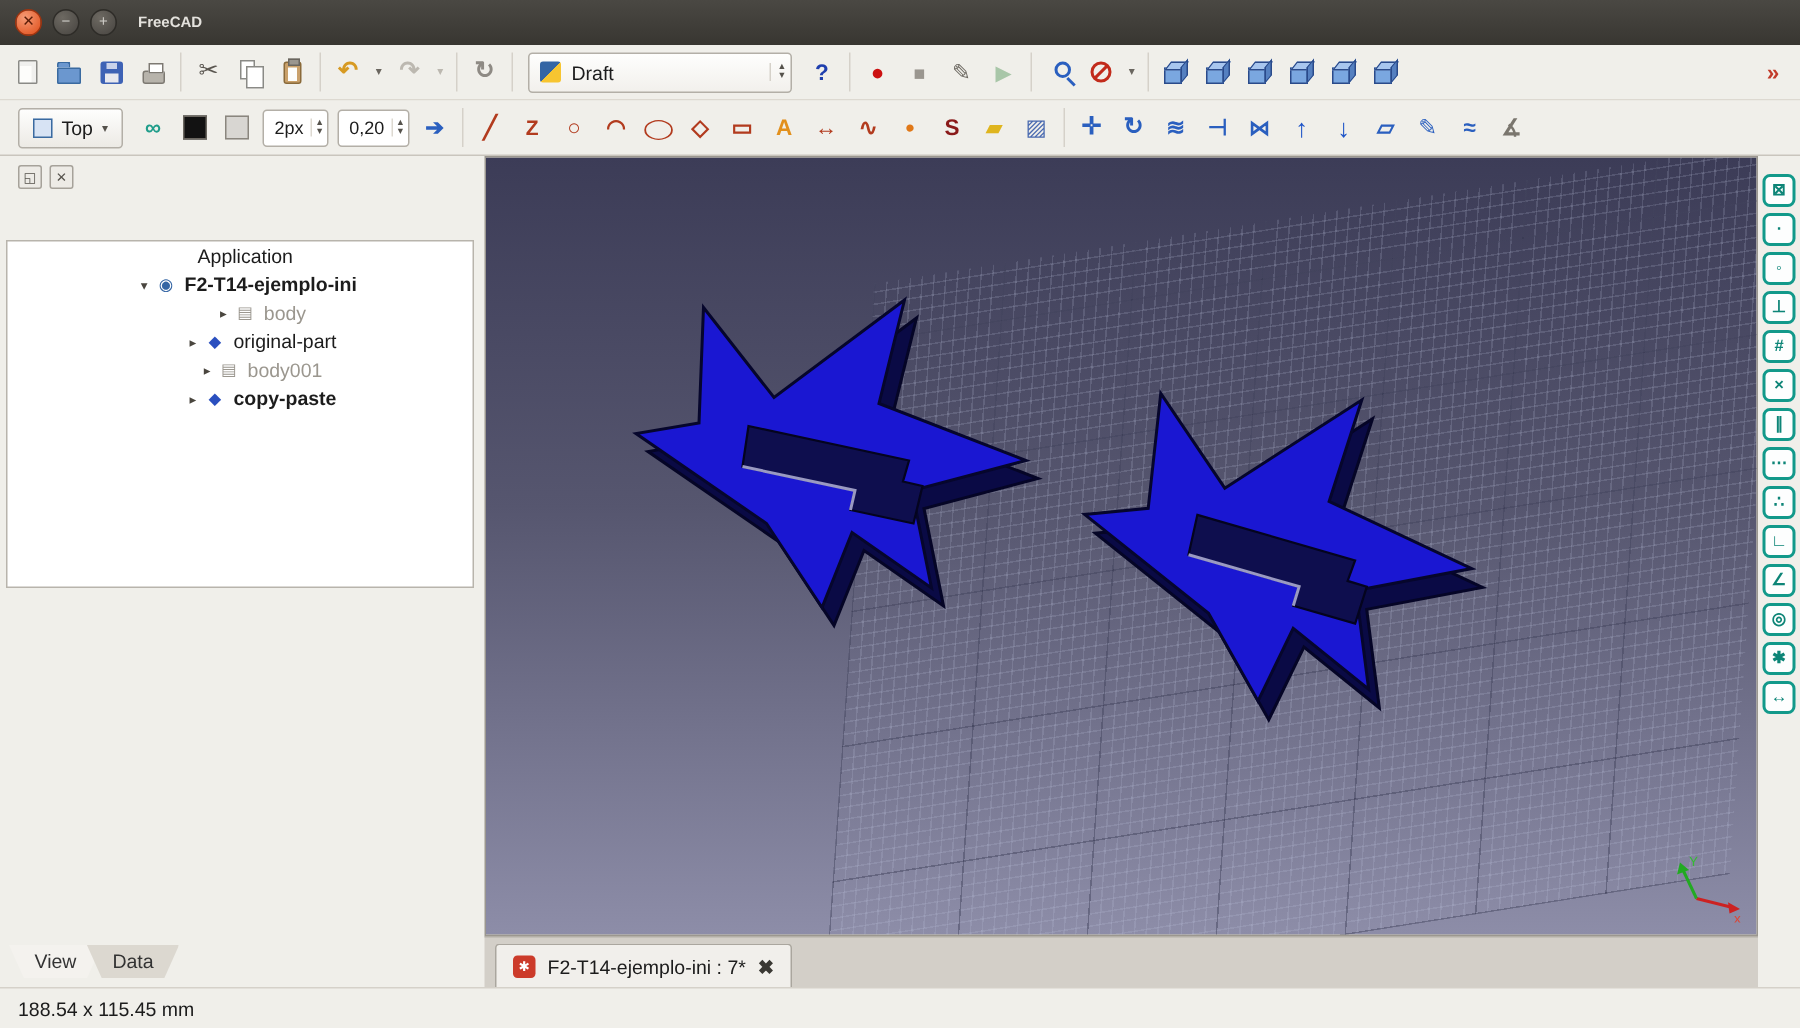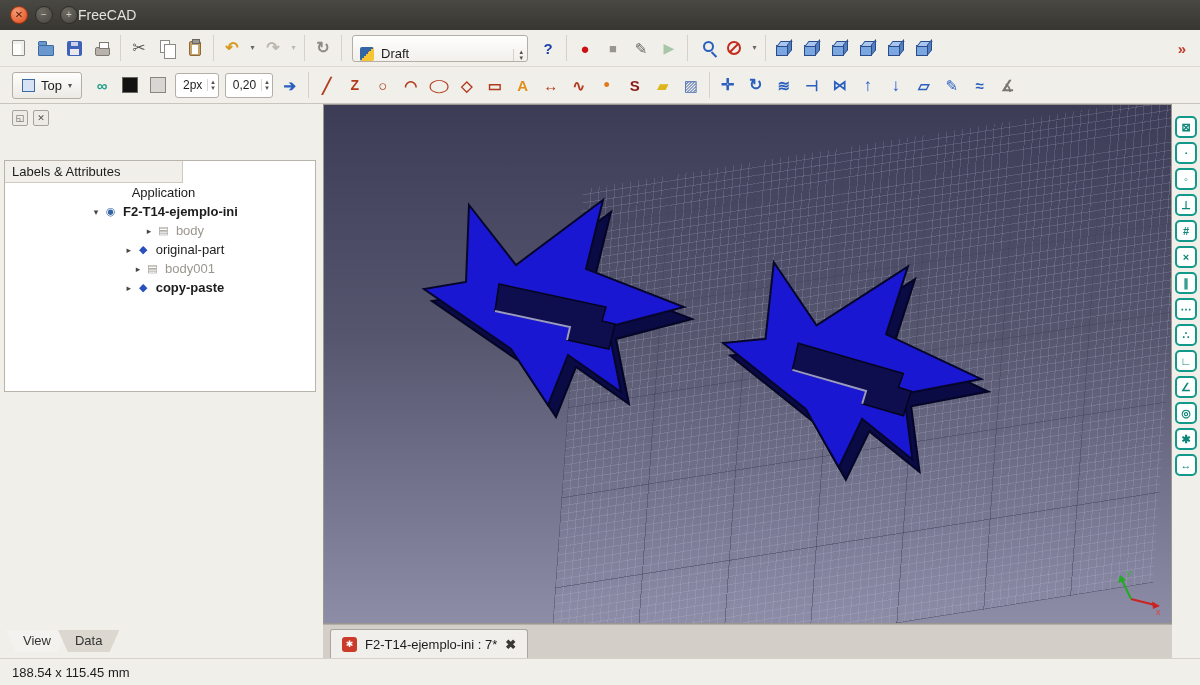--- a/index.html
+++ b/index.html
@@ -10,21 +10,21 @@
     background:#f0efea;
   }
   
   .titlebar { position:absolute; left:0; top:0; width:1200px; height:30px;
     background:linear-gradient(#4a4843,#383631); display:flex; align-items:center; padding:0 10px; }
   .wbtns { display:flex; gap:7px; align-items:center; }
   .wbtn { width:18px; height:18px; border-radius:50%; display:flex; align-items:center; justify-content:center;
     font-size:10px; line-height:1; }
   .wbtn.close { background:radial-gradient(circle at 35% 30%, #f59b76, #df4b16); border:1px solid #9e3410; color:#5a1c07;}
   .wbtn.minmax { background:radial-gradient(circle at 35% 30%, #6d6962, #474440); border:1px solid #2e2c28; color:#cfcdc8;}
-  .wtitle { color:#e4e2dd; font-weight:400; font-size:14px; }
+  .wtitle { color:#e4e2dd; font-weight:700; font-size:10px; margin-left:14px; }
   
   .toolbar { position:absolute; left:0; width:1200px; display:flex; align-items:center; padding:0 4px; background:#f0efea; }
   .t1 { top:30px; height:37px; border-bottom:1px solid #ddd9d1; }
   .t2 { top:67px; height:37px; border-bottom:1px solid #c9c5bd; }
   .tgroup { display:flex; align-items:center; flex:none; }
   .tbtn { width:28px; height:28px; display:flex; align-items:center; justify-content:center; border-radius:3px; flex:none; }
   .tbtn.narrow { width:13px; }
   .ticon { display:flex; align-items:center; justify-content:center; width:22px; height:22px; font-size:14px; line-height:1; }
   .tbtn.narrow .ticon { width:10px; }
   .tsep { width:1px; height:26px; background:#d5d1c9; margin:0 4px; flex:none; }
@@ -52,21 +52,21 @@
   .i-cube { width:12px; height:11px; position:relative; background:#7aa7e0; border:1px solid #2a4a8a; margin:4px 4px 0 0; }
   .i-cube::before { content:""; position:absolute; left:-1px; top:-5px; width:10px; height:4px; background:#a8c6ee;
     border:1px solid #2a4a8a; transform:skewX(-38deg); transform-origin:bottom left; }
   .i-cube::after { content:""; position:absolute; top:-1px; right:-5px; width:3px; height:9px; background:#5580c0;
     border:1px solid #2a4a8a; transform:skewY(-50deg); transform-origin:top left; }
   .i-swatch-black { width:16px; height:16px; background:#121212; border:1px solid #6a665f; }
   .i-swatch-gray { width:16px; height:16px; background:#d8d6d2; border:1px solid #8a867e; }
   .i-draft-wb { width:14px; height:14px; border-radius:2px; background:linear-gradient(135deg,#3465a4 0 50%,#f7c531 50% 100%); flex:none; }
   .i-wptop { width:13px; height:13px; background:#d7e3f4; border:1px solid #3a6aa0; flex:none; }
   
-  .wbcombo { display:flex; align-items:flex-end; height:27px; background:linear-gradient(#fefefd,#f2f0ec);
+  .wbcombo { display:flex; align-items:center; height:27px; background:linear-gradient(#fefefd,#f2f0ec);
     border:1px solid #b3afa7; border-radius:3px; padding:0 4px 0 7px; gap:7px; margin:0 6px; width:176px; }
   .wbcombo .lbl { flex:1; }
   .combo-arrows { display:flex; flex-direction:column; font-size:7px; line-height:6px; color:#55524c; padding-left:5px;
     border-left:1px solid #d5d1c9; }
   .topbtn { display:flex; align-items:center; gap:6px; height:27px; background:linear-gradient(#fefefd,#eceae5);
     border:1px solid #b3afa7; border-radius:3px; padding:0 9px; margin:0 6px 0 8px; }
   .dd { font-size:8px; color:#55524c; }
   .spin { display:flex; align-items:center; height:25px; background:#fff; border:1px solid #b3afa7; border-radius:3px;
     margin:0 3px; padding-left:7px; font-size:12px; }
   .spin .arr { display:flex; flex-direction:column; font-size:7px; line-height:6px; color:#55524c; padding:0 3px;
@@ -389,23 +389,20 @@
       </div>
     </div>
 </div>
 
 <div class="panel">
   <div class="panel-head">
     <span class="phbtn">◱</span>
     <span class="phbtn">✕</span>
   </div>
   <div class="treebox">
-    <div class="tree-colhead">
-      <span>Labels &amp; Attributes</span>
-    </div>
     <div>
 
     <div class="trow" style=";padding-left:7px">
           <span class="texp"></span>
           <span class="tico"></span>
           <span class="tlab">Application</span>
         </div>
         <div class="trow" style=";padding-left:7px">
           <span class="texp">▾</span>
           <span class="tico" style=";color:#3465a4">◉</span>

